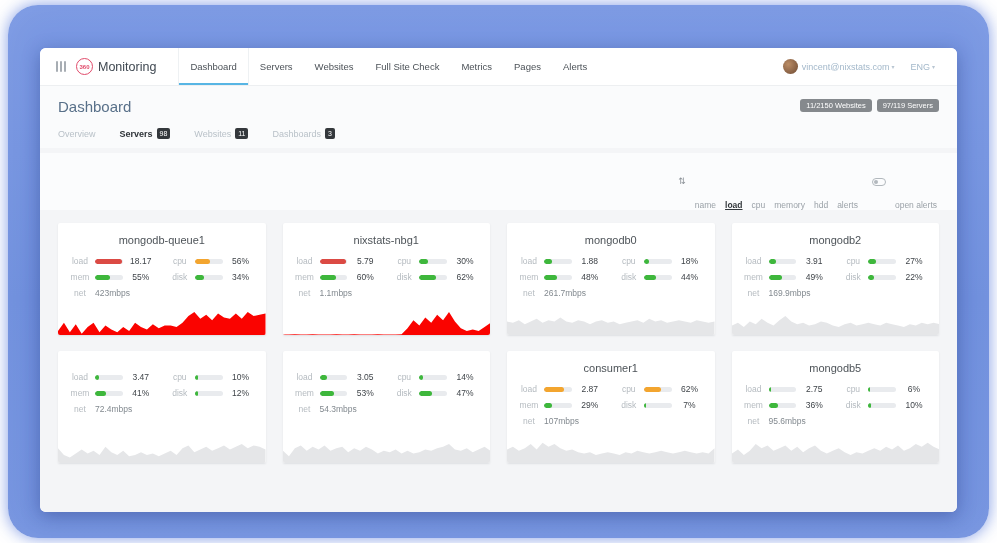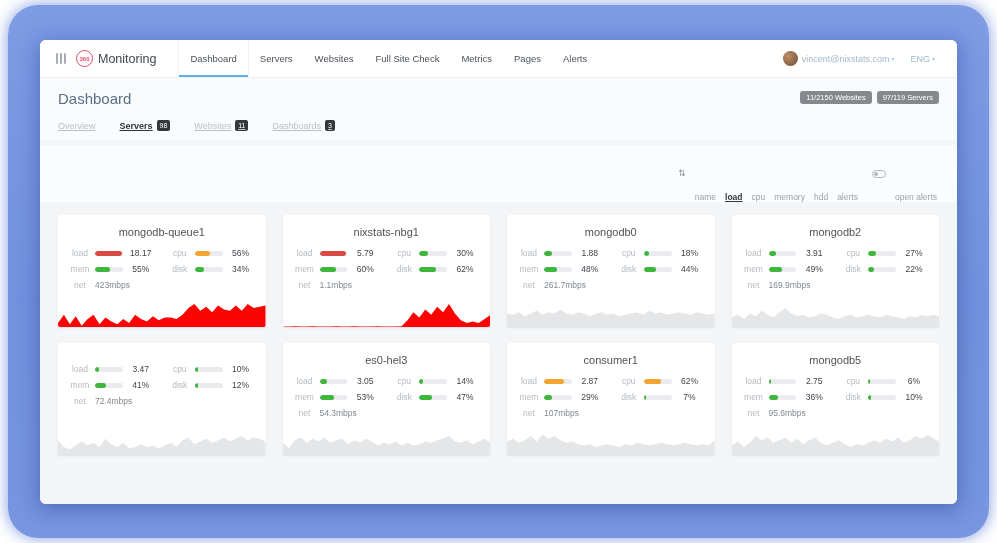--- a/index.html
+++ b/index.html
@@ -8,21 +8,21 @@
     width:997px; height:543px; position:relative; overflow:hidden;
     background:#ffffff; font-family:"Liberation Sans", sans-serif;
   }
   .bg-blue {
     position:absolute; left:8px; top:5px; right:8px; bottom:5px;
     background:linear-gradient(180deg,#7a98e3 0%, #6e8edd 55%, #7392df 100%);
     border-radius:30px;
     box-shadow:0 0 16px rgba(110,140,225,.85), inset 0 0 40px rgba(255,255,255,.08);
   }
   .window {
-    position:absolute; left:40px; top:40px; width:917px; height:464px;
+    position:absolute; left:40px; top:48px; width:917px; height:464px;
     background:#fff; border-radius:6px; overflow:hidden;
     box-shadow:0 4px 18px rgba(25,45,110,.38);
     display:flex; flex-direction:column;
   }
   
   .nav { flex:0 0 37px; display:flex; align-items:center; padding:0 16px;
          border-bottom:1px solid #edeff1; background:#fff; }
   .grid-icon { display:flex; gap:2px; margin-right:10px; cursor:pointer; }
   .grid-icon i { width:2px; height:11px; background:#a7adb3; border-radius:1px; }
   .logo { display:flex; align-items:center; cursor:pointer; }
@@ -40,21 +40,21 @@
   .caret { font-size:6px; color:#b9c6d2; margin:0 6px 0 2px; }
   .lang { margin-left:6px; cursor:pointer; }
   .user-menu { cursor:pointer; display:flex; align-items:center; }
   
   .header { background:#fafbfc; padding:12px 18px 0 18px; position:relative; flex:0 0 auto; }
   .page-title { font-size:15px; color:#587089; font-weight:400; }
   .hbadges { position:absolute; right:18px; top:13px; display:flex; gap:5px; }
   .badge-pill { background:#85898d; color:#fff; font-size:7.5px; padding:2px 6px;
                 border-radius:3px; cursor:pointer; }
   .subtabs { display:flex; gap:24px; margin-top:13px; padding-bottom:9px; font-size:9px; align-items:center; }
-  .subtab { color:#b9c1c8; display:flex; align-items:center; gap:4px; cursor:pointer;text-decoration:underline; }
+  .subtab { color:#b9c1c8; display:flex; align-items:center; gap:4px; cursor:pointer; }
   .subtab.active { color:#2e3338; font-weight:bold; }
   .count-badge { background:#34383c; color:#fff; font-size:7px; padding:1px 3px;
                  border-radius:2px; font-weight:normal; line-height:1.3; }
   
   .content { flex:1; background:#f4f5f7; padding-top:5px; display:flex; flex-direction:column; overflow:hidden; }
   .sortbar { background:#fbfcfd; flex:0 0 23px; display:flex; align-items:center;
              justify-content:flex-end; gap:9px; padding:0 20px; font-size:8.5px; color:#9ba2a8; }
   .sort-icon { font-size:9px; color:#8b9197; line-height:1; }
   .sort-opt { cursor:pointer;margin-top:47px; }
   .sort-opt.active { color:#33383c; font-weight:bold; text-decoration:underline; }
@@ -363,21 +363,20 @@
         </div>
       </div>
     </div>
     <svg class="spark" viewBox="0 0 100 30" preserveAspectRatio="none">
       <polygon points="0,30 0.00,15.15 2.86,21.90 5.71,24.60 8.57,20.55 11.43,16.50 14.29,20.55 17.14,17.85 20.00,21.90 22.86,13.80 25.71,19.20 28.57,21.90 31.43,17.85 34.29,23.25 37.14,21.90 40.00,19.20 42.86,21.90 45.71,20.55 48.57,23.25 51.43,20.55 54.29,17.85 57.14,21.90 60.00,15.15 62.86,12.45 65.71,19.20 68.57,16.50 71.43,13.80 74.29,17.85 77.14,15.15 80.00,12.45 82.86,16.50 85.71,13.80 88.57,11.10 91.43,15.15 94.29,12.45 97.14,13.80 100.00,16.50 100,30" fill="#e5e6e8"></polygon>
     </svg>
   </div>
 
   <div class="card">
     <div class="card-top">
-      <div class="card-title">es0-hel3</div>
       <div class="metrics">
         <div class="mrow">
           <span class="mlabel">load</span>
           <span class="track">
                   <span class="fill" style="width: 27%; background: rgb(62, 183, 60);"></span>
                 </span>
           <span class="mval">3.05</span>
         </div>
         <div class="mrow">
           <span class="mlabel">cpu</span>

